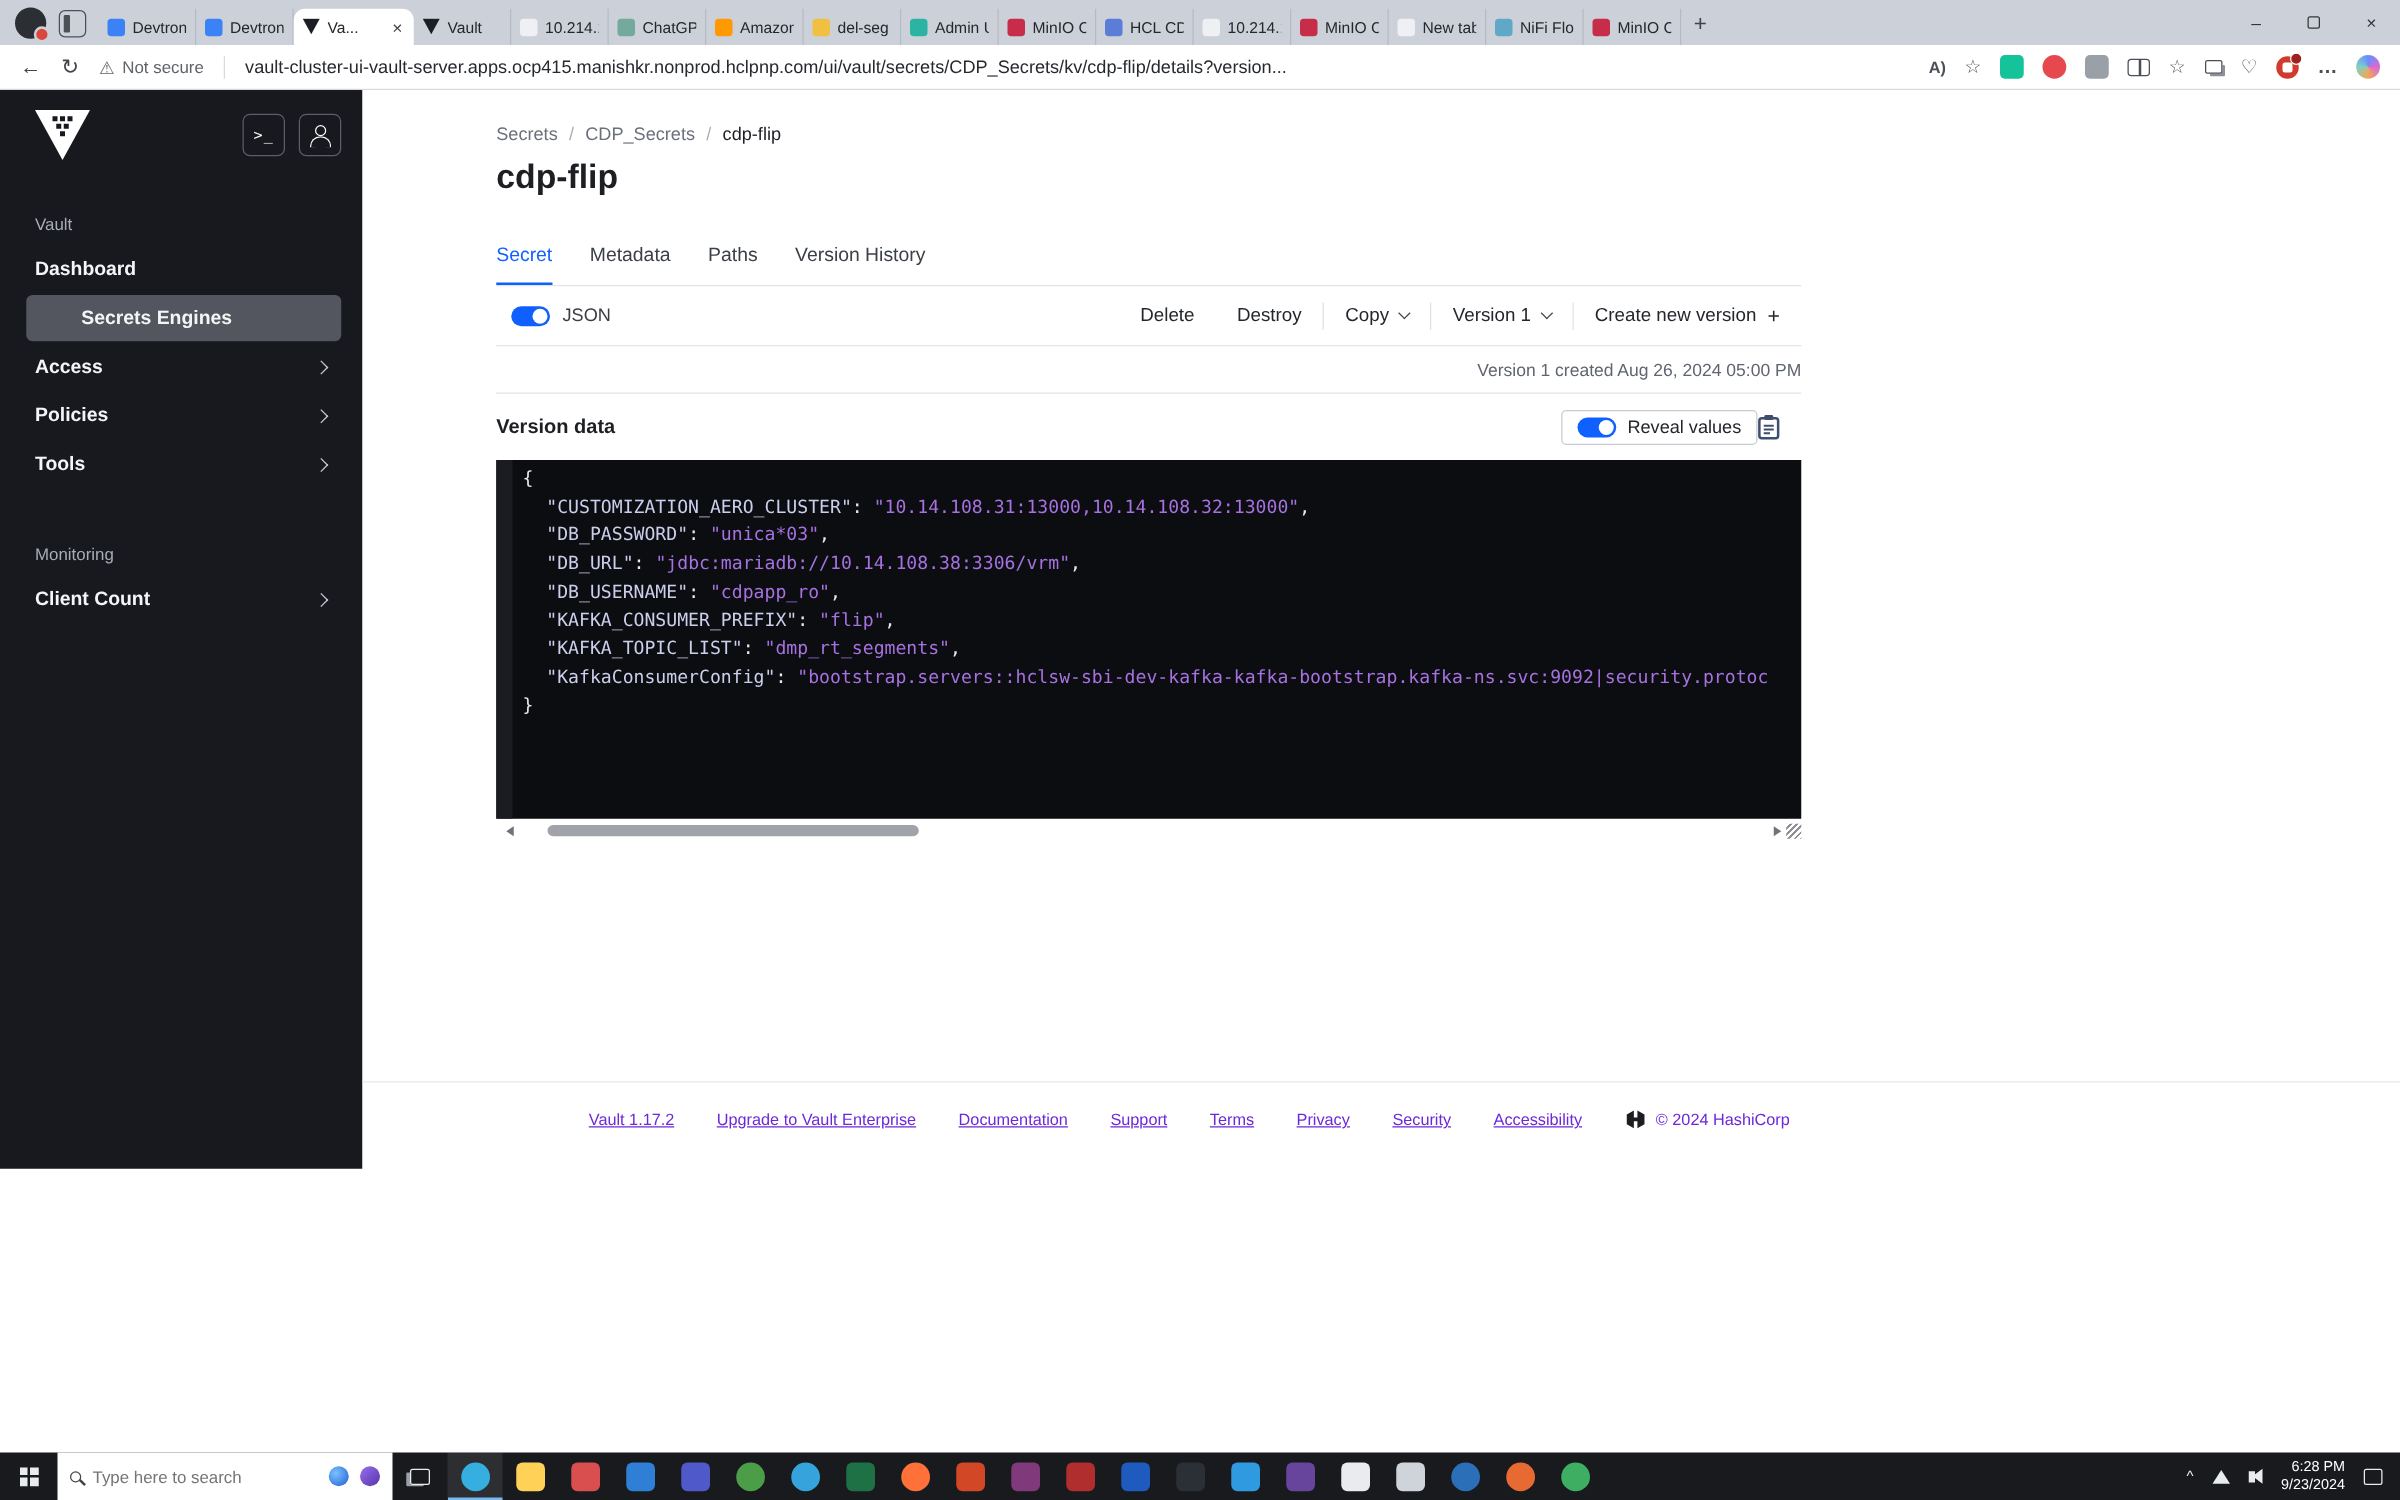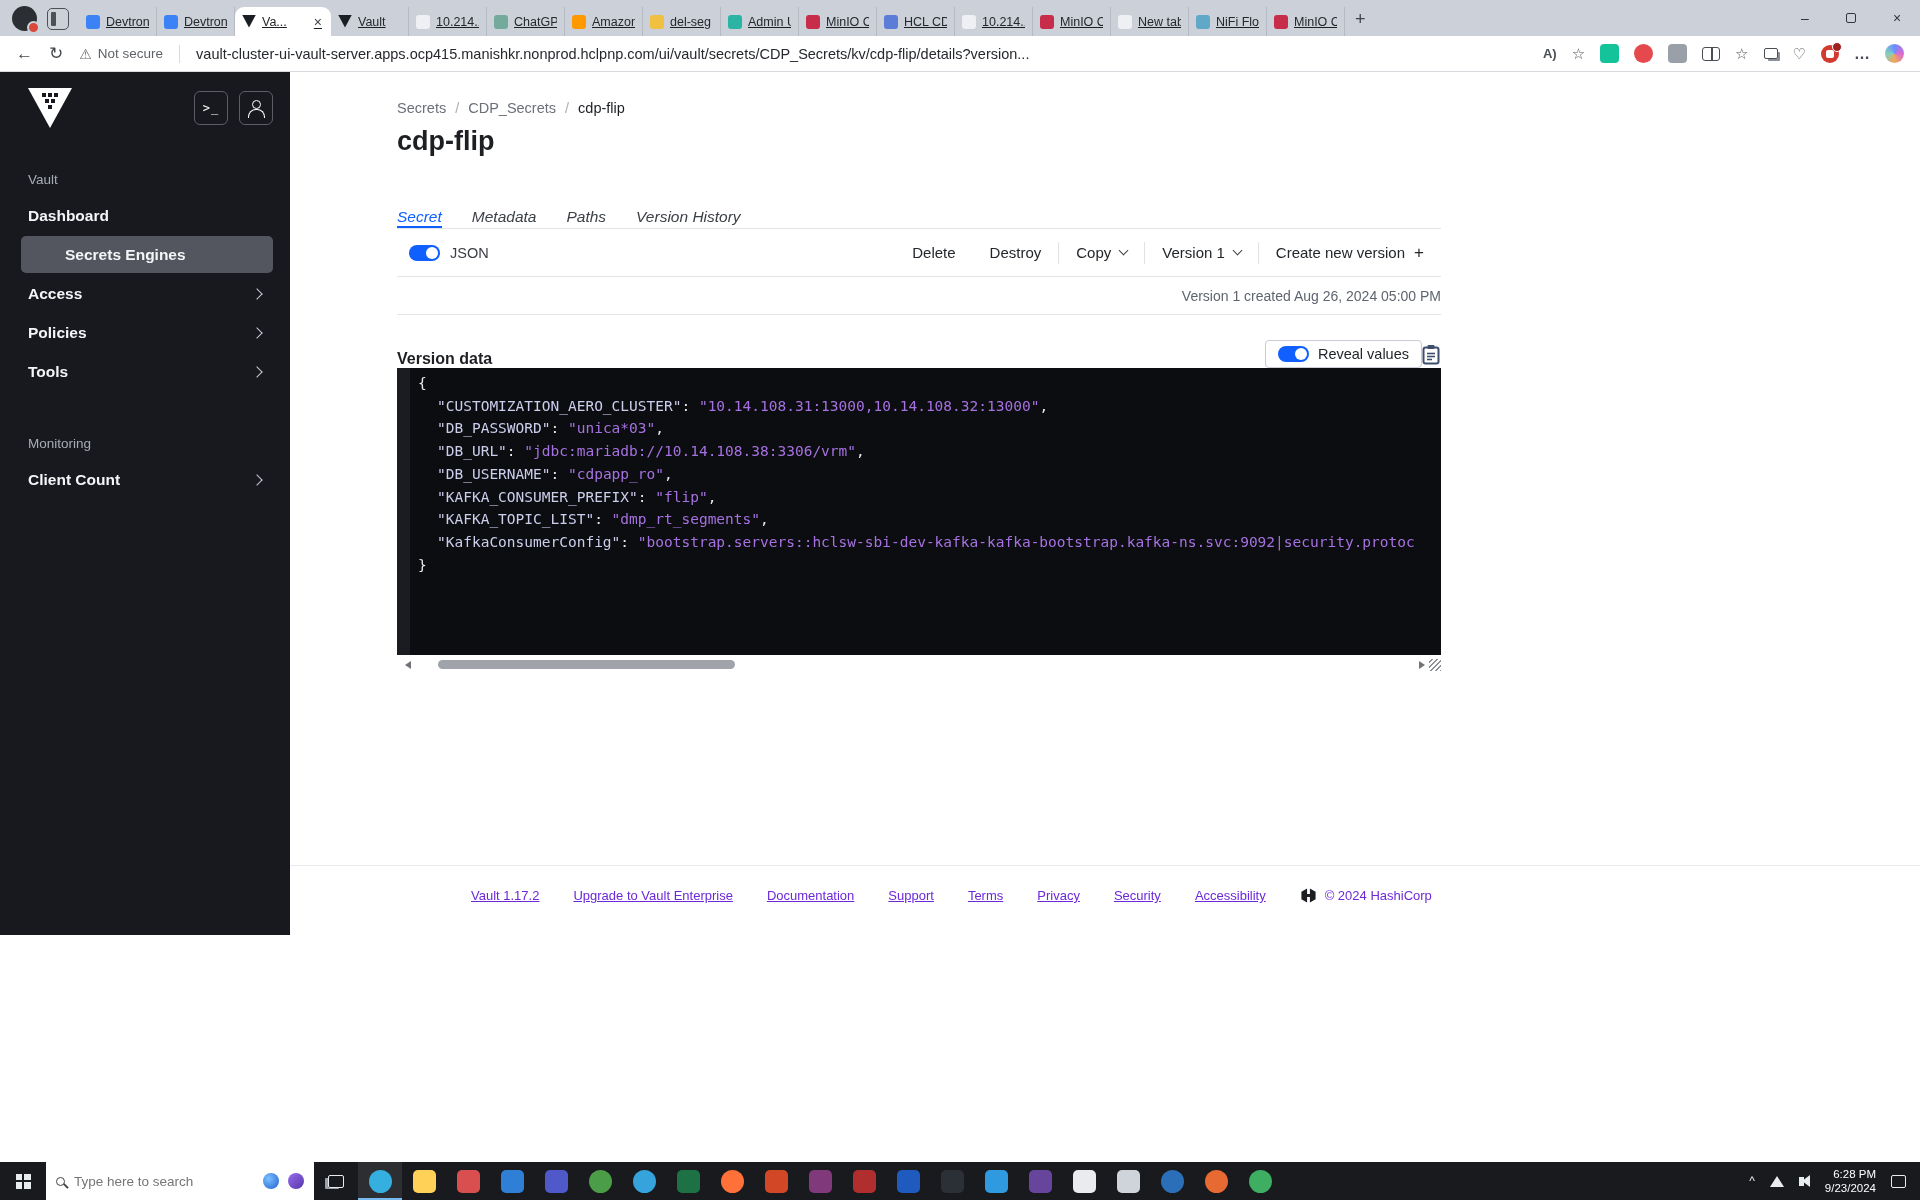--- a/index.html
+++ b/index.html
@@ -5,21 +5,21 @@
   * { margin:0; padding:0; box-sizing:border-box; }
   html,body { width:1920px; height:1200px; overflow:hidden; }
   body { font-family:"Liberation Sans", sans-serif; background:#fff; position:relative; color:#1d1f23; }
 
   
   .titlebar { position:absolute; left:0; top:0; width:1920px; height:36px; background:#ccd1d9; display:flex; align-items:flex-end; }
   .profile-btn { width:25px; height:25px; border-radius:50%; background:#2b2e33; margin:0 10px 5px 12px; position:relative; flex:none; }
   .profile-btn::after { content:''; position:absolute; right:-3px; bottom:-3px; width:9px; height:9px; border-radius:50%; background:#d9483b; border:2px solid #ccd1d9; }
   .vtabs-btn { width:22px; height:22px; border:1.6px solid #4c5157; border-radius:5px; margin:0 10px 6px 0; position:relative; flex:none; }
   .vtabs-btn::after { content:''; position:absolute; left:3px; top:3px; bottom:3px; width:5px; background:#4c5157; border-radius:1px; }
-  .tabs { display:flex; align-items:flex-end; height:20px;text-decoration:underline; }
+  .tabs { display:flex; align-items:flex-end; height:20px; }
   .btab { width:78px; height:29px; display:flex; align-items:center; gap:6px; padding:0 7px; font-size:12.5px; color:#24282d; border-right:1px solid #b6bac2; }
   .btab-label { overflow:hidden; white-space:nowrap; flex:1; }
   .btab.active { background:#fff; border-radius:9px 9px 0 0; border-right:none; width:96px; }
   .favicon { width:14px; height:14px; border-radius:3px; flex:none; background:#9aa0a8; }
   .favicon.vault { clip-path:polygon(0 0,100% 0,50% 92%); border-radius:0; }
   .tab-close { font-size:14px; color:#3f434a; padding:0 2px; }
   .newtab-btn { font-size:18px; color:#3f434a; margin:0 0 8px 10px; line-height:1; }
   .win-controls { margin-left:auto; display:flex; height:36px; }
   .win-btn { width:46px; height:36px; display:flex; align-items:center; justify-content:center; color:#33373d; font-size:14px; }
   .maxi-glyph { width:10px; height:10px; border:1.3px solid #33373d; border-radius:2px; }
@@ -64,33 +64,33 @@
   .side-chev { margin-left:auto; width:8px; height:8px; border-right:1.8px solid #c9ccd2; border-bottom:1.8px solid #c9ccd2; transform:rotate(-45deg); }
 
   
   .main { position:absolute; left:290px; top:72px; width:1630px; height:1090px; background:#fff; }
   .content { position:absolute; left:107px; top:0; width:1044px; height:640px; }
   .breadcrumb { position:absolute; top:28px; left:0; font-size:14.5px; color:#6b7079; display:flex; gap:9px; align-items:center; }
   .bc-sep { color:#aab0b8; }
   .crumb-current { color:#1d1f23; }
   .page-title { position:absolute; top:54px; left:0; font-size:27px; font-weight:bold; color:#1d1f23; }
   .page-tabs { position:absolute; top:112px; left:0; right:0; height:44px; display:flex; gap:30px; align-items:flex-end; }
-  .ptab { font-size:15.5px; color:#3c4047; border-bottom:2.5px solid transparent;font-style:italic; }
+  .ptab { padding-bottom:12px; font-size:15.5px; color:#3c4047; border-bottom:2.5px solid transparent; }
   .ptab.active { color:#1060ff; border-bottom-color:#1060ff; }
   .toolbar { position:absolute; top:156px; left:0; right:0; height:49px; border-top:1px solid #e3e4e8; border-bottom:1px solid #e3e4e8; display:flex; align-items:center; padding-left:12px; }
   .toggle { width:31px; height:16px; border-radius:8px; background:#1060ff; position:relative; flex:none; }
   .toggle::after { content:''; position:absolute; right:2px; top:2px; width:12px; height:12px; background:#fff; border-radius:50%; }
   .toggle-label { margin-left:10px; font-size:14.5px; color:#3a3d44; }
   .toolbar-right { margin-left:auto; display:flex; }
   .tbtn { font-size:15px; color:#23262b; padding:0 17px; display:flex; align-items:center; gap:9px; }
   .sep-v { width:1px; height:22px; background:#dfe1e5; }
   .chev-down { width:7px; height:7px; border-right:1.7px solid #40444b; border-bottom:1.7px solid #40444b; transform:rotate(45deg); margin-top:-4px; }
   .plus-glyph { font-size:17px; color:#23262b; line-height:1; }
   .meta-row { position:absolute; top:205px; left:0; right:0; height:38px; border-bottom:1px solid #e3e4e8; display:flex; align-items:center; justify-content:flex-end; font-size:14px; color:#5f646e; }
-  .vd-row { position:absolute; top:243px; left:0; right:0; height:53px; display:flex; align-items:flex-end; }
+  .vd-row { position:absolute; top:243px; left:0; right:16px; height:53px; display:flex; align-items:center; }
   .vd-title { font-size:16px; font-weight:bold; color:#1d1f23; }
   .vd-right { margin-left:auto; display:flex; align-items:center; }
   .reveal-box { display:flex; align-items:center; gap:9px; border:1px solid #c8cbd1; border-radius:4px; padding:5px 12px; font-size:14.5px; color:#23262b; }
   .copy-json-svg { display:block; }
 
   .code { position:absolute; top:296px; left:0; width:1044px; height:287px; background:#0c0d10; overflow:hidden; font-family:"DejaVu Sans Mono","Liberation Mono",monospace; font-size:14.5px; padding-top:4px; }
   .code::before { content:''; position:absolute; left:0; top:0; bottom:0; width:13px; background:#1b1c21; }
   .code-line { white-space:pre; line-height:22.7px; padding-left:21px; color:#e8e8ee; }
   .code-line.entry { padding-left:40px; }
   .c-key { color:#ccceec; }

